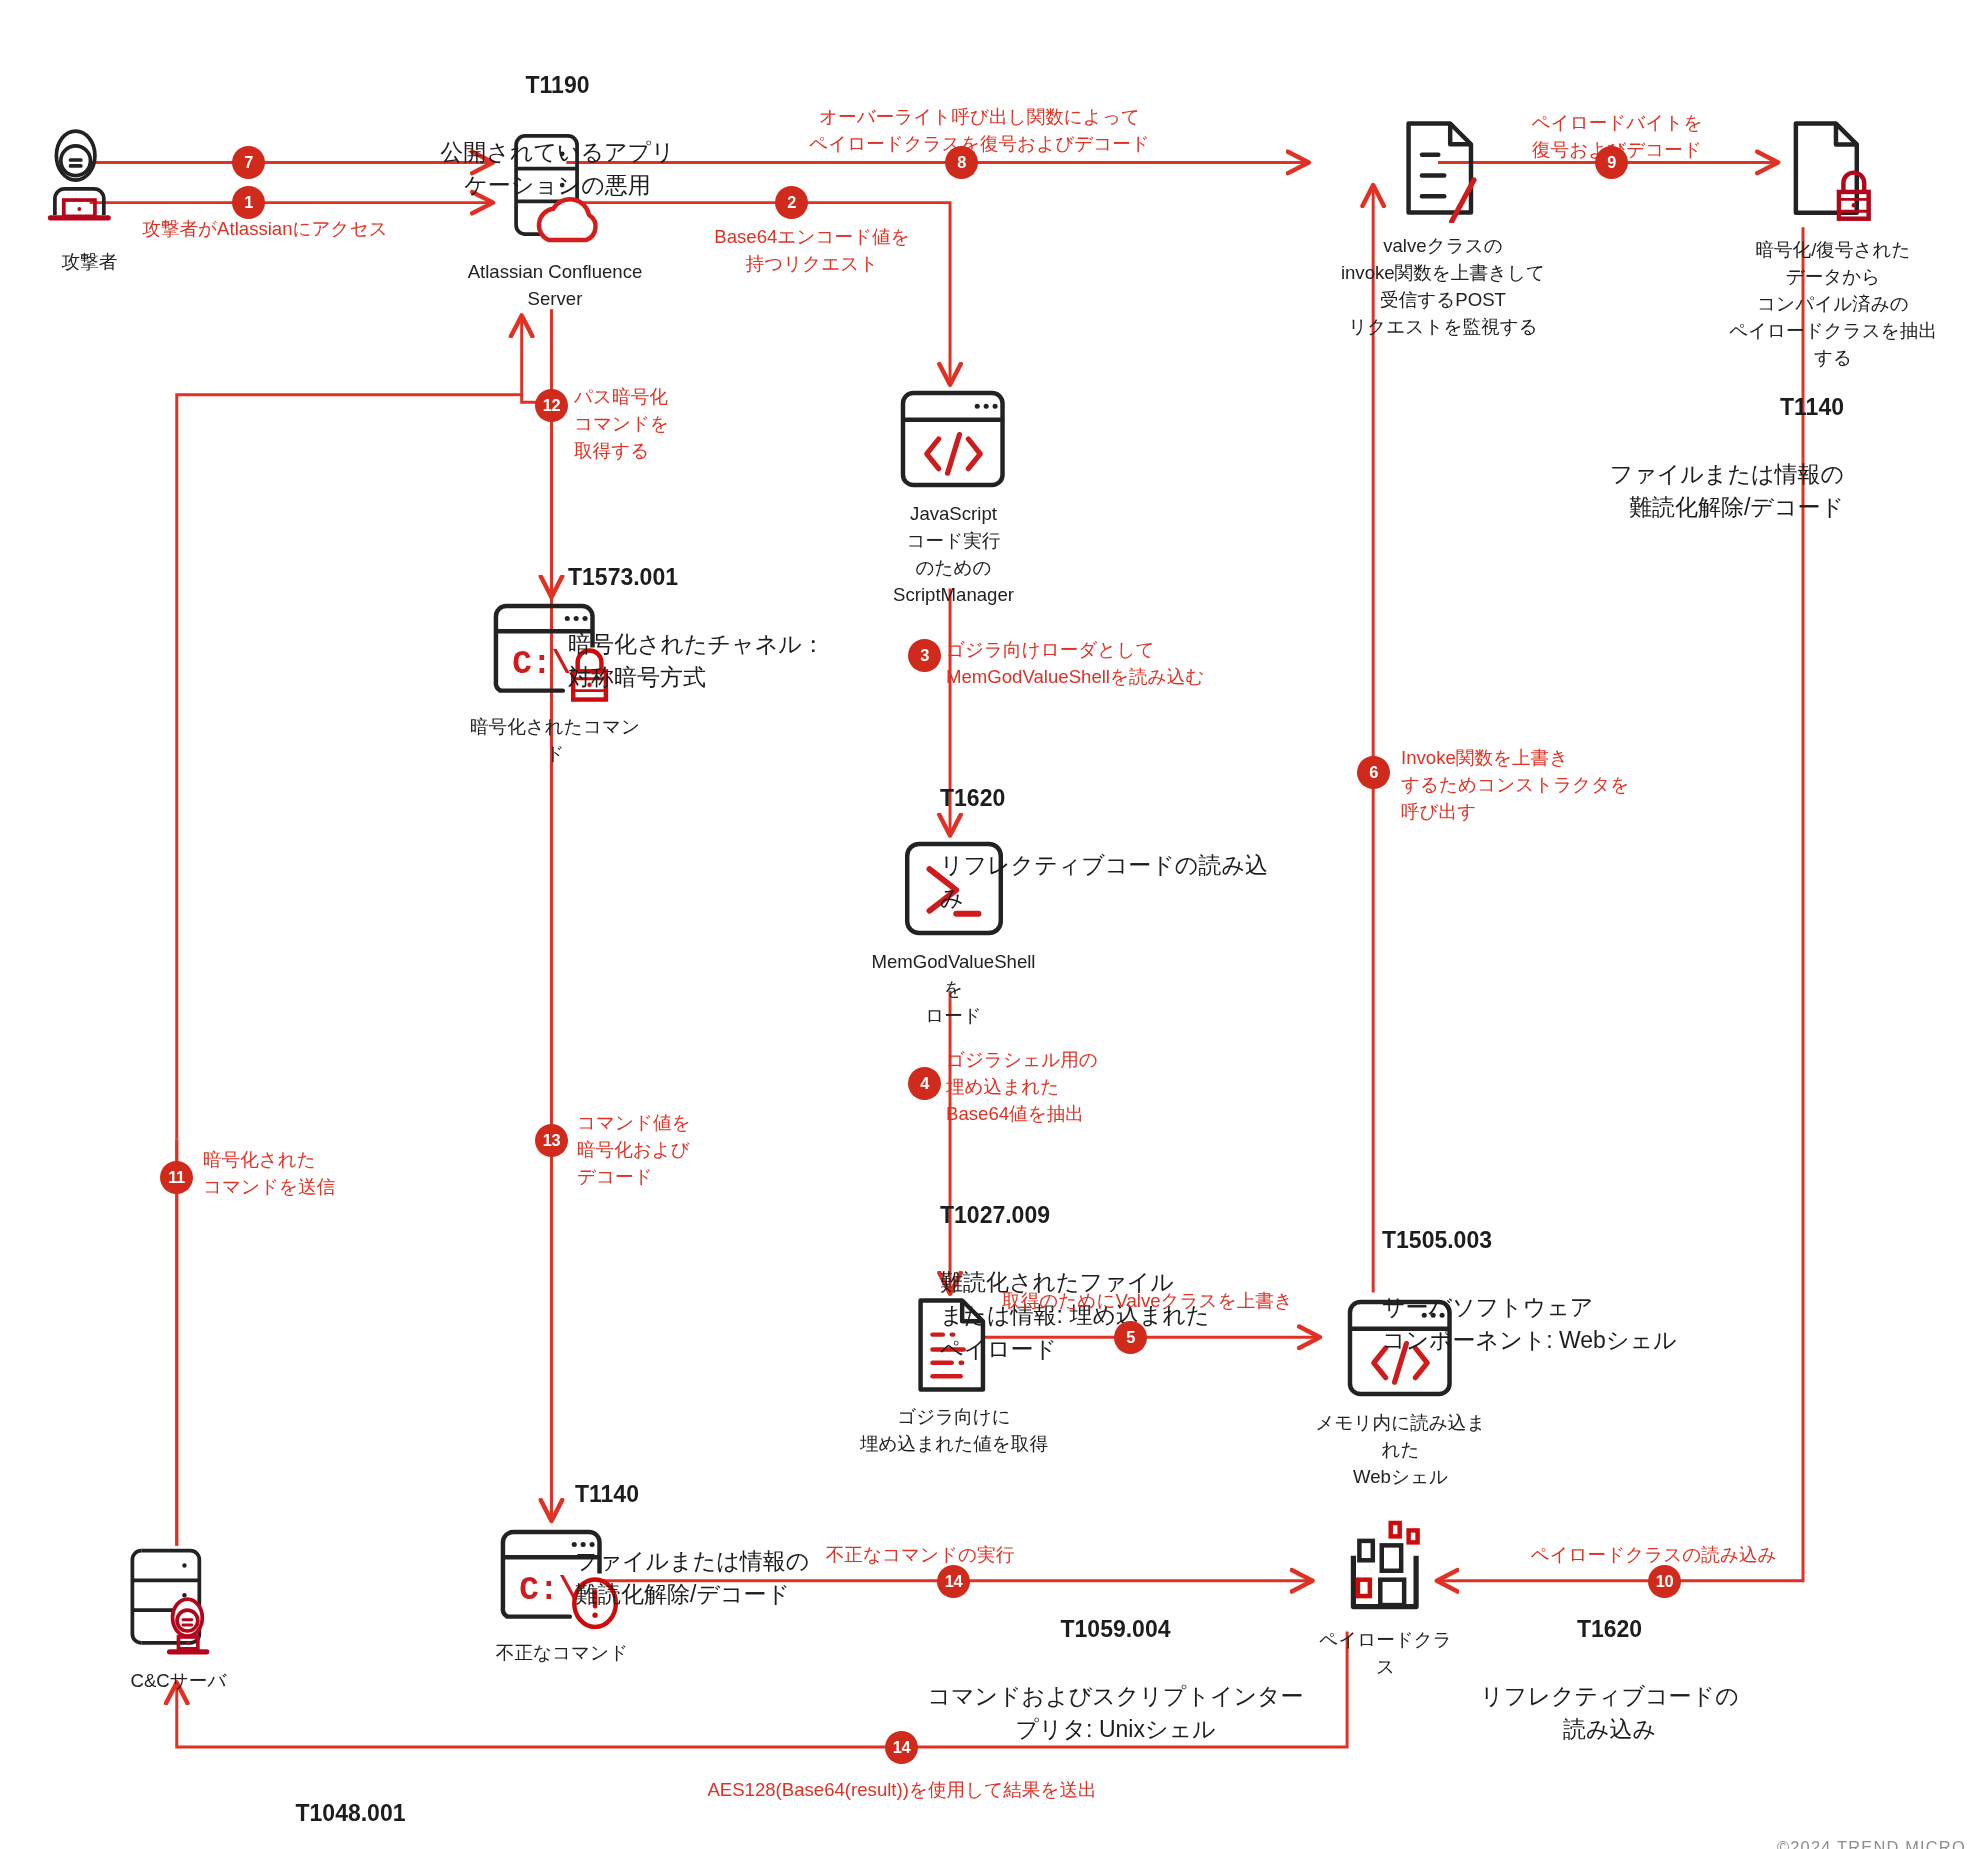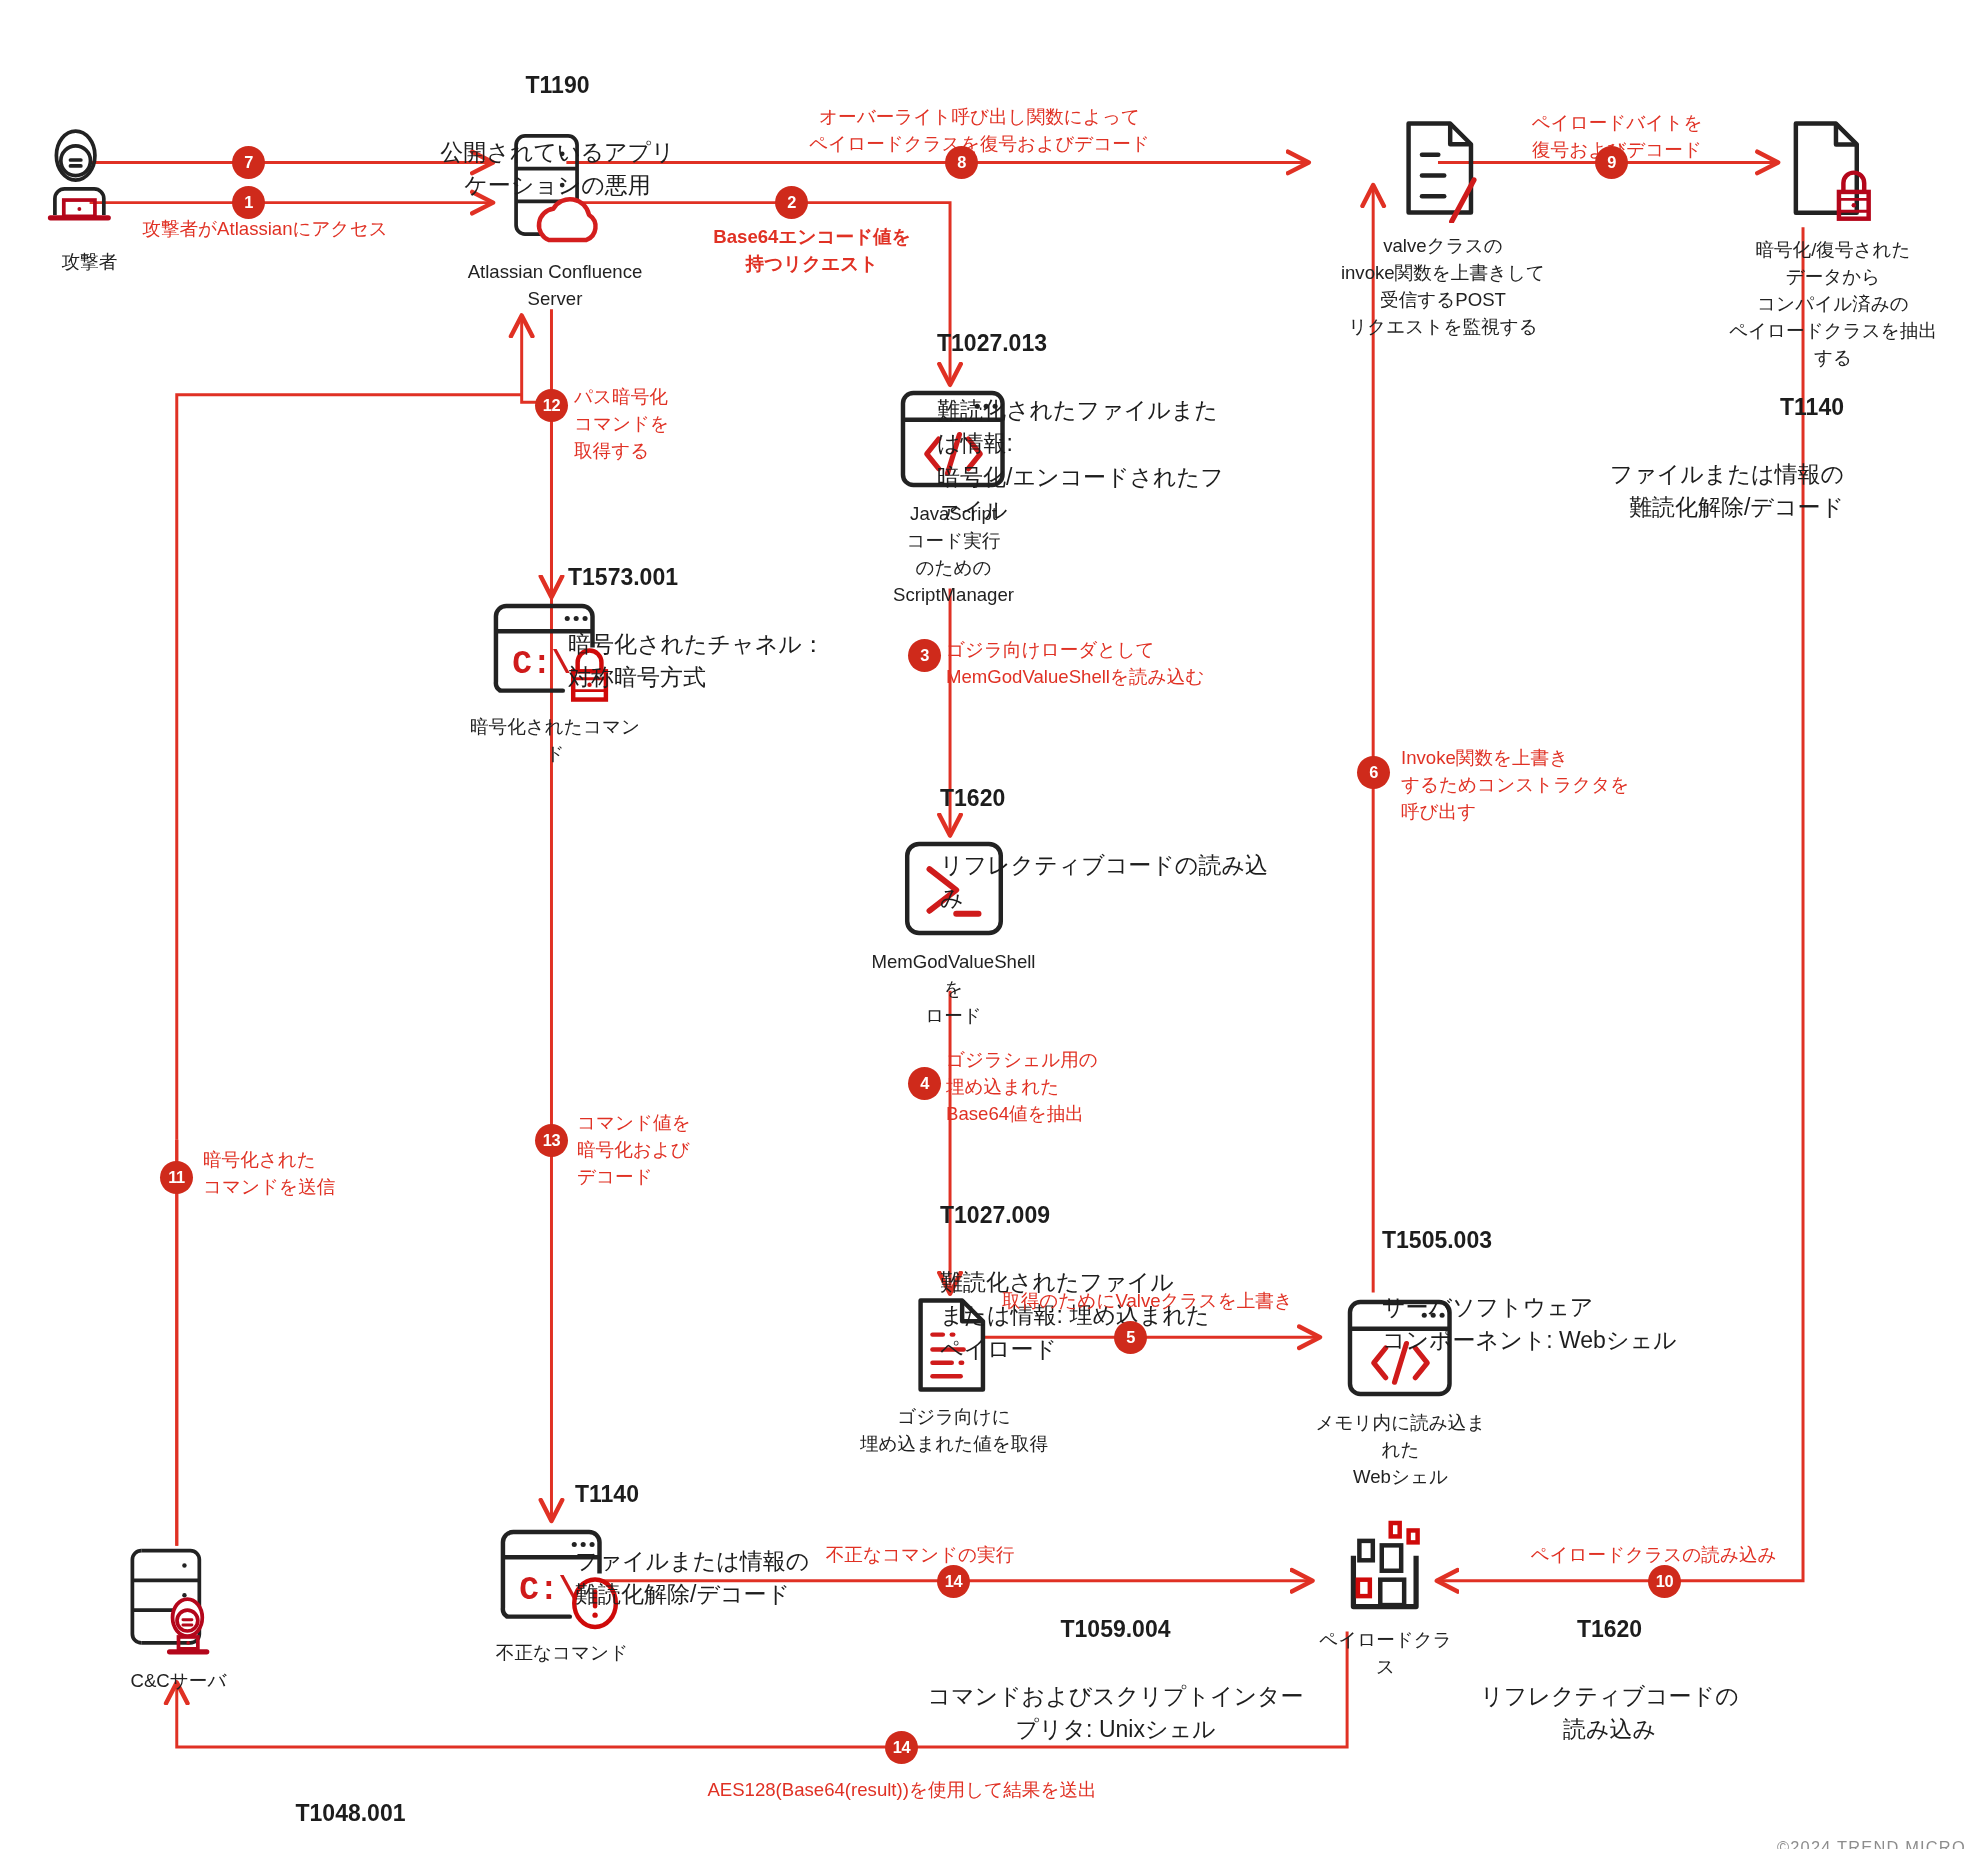--- a/index.html
+++ b/index.html
@@ -242,25 +242,20 @@
     </svg>
     <div class="cap">ペイロードクラス</div>
   </div>
 
   <div class="ttl" style="left:431px;top:36px;text-align:center;width:253px;">
     <span class="bd">T1190</span><br>
     <span>公開されているアプリケーションの悪用</span>
   </div>
 
 
-  <div class="ttl" style="left:937px;top:294px;width:298px;">
-    <span class="bd">T1027.013</span><br>
-    <span>難読化されたファイルまたは情報:
-暗号化/エンコードされたファイル</span>
-  </div>
 
   <div class="ttl" style="left:1531px;top:358px;text-align:right;width:313px;">
     <span class="bd">T1140</span><br>
     <span>ファイルまたは情報の
 難読化解除/デコード</span>
   </div>
 
   <div class="ttl" style="left:568px;top:528px;width:298px;">
     <span class="bd">T1573.001</span><br>
     <span>暗号化されたチャネル：
@@ -305,21 +300,21 @@
     <span class="bd">T1048.001</span><br>
     <span>代替プロトコルを介したエクスフィルトレーション:
 暗号化された非C2プロトコル</span>
   </div>
 
   <div class="lbl" style="left:127px;top:216px;text-align:center;width:276px;">攻撃者がAtlassianにアクセス</div>
   <div class="lbl" style="left:771px;top:104px;text-align:center;width:417px;">オーバーライト呼び出し関数によって
 ペイロードクラスを復号およびデコード</div>
   <div class="lbl" style="left:1498px;top:110px;text-align:center;width:238px;">ペイロードバイトを
 復号およびデコード</div>
-  <div class="lbl" style="left:700px;top:224px;text-align:center;width:224px;font-weight:bold;">Base64エンコード値を
+  <div class="lbl" style="left:700px;top:224px;text-align:center;width:224px;">Base64エンコード値を
 持つリクエスト</div>
   <div class="lbl" style="left:574px;top:384px;width:194px;">パス暗号化
 コマンドを
 取得する</div>
   <div class="lbl" style="left:946px;top:637px;width:343px;">ゴジラ向けローダとして
 MemGodValueShellを読み込む</div>
   <div class="lbl" style="left:1401px;top:745px;width:253px;">Invoke関数を上書き
 するためコンストラクタを
 呼び出す</div>
   <div class="lbl" style="left:946px;top:1039px;width:224px;margin-top:8px;">ゴジラシェル用の

